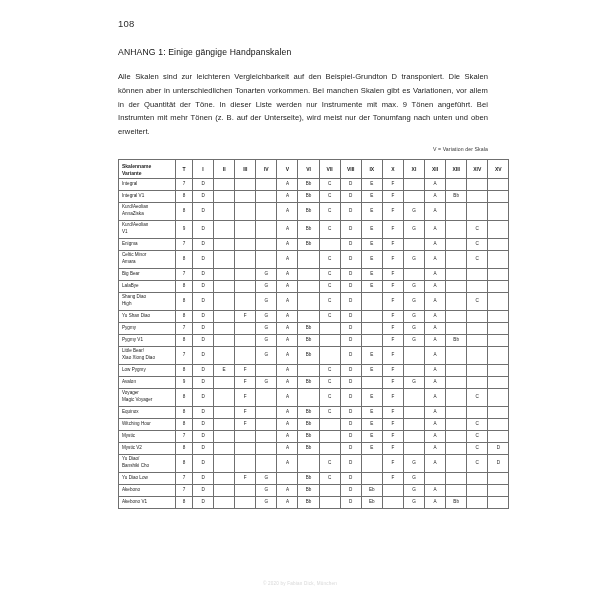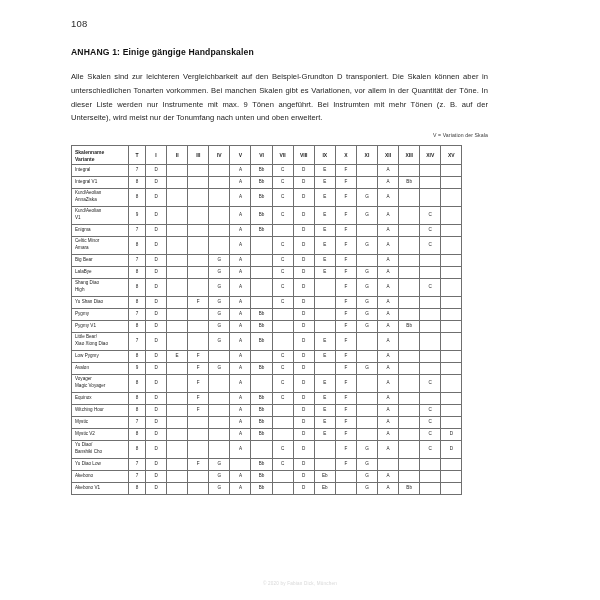--- a/index.html
+++ b/index.html
@@ -13,32 +13,32 @@
     background: #ffffff;
     font-family: "Liberation Sans", sans-serif;
     color: #1a1a1a;
     overflow: hidden;
   }
   .page {
     position: relative;
     width: 600px;
     height: 600px;
     box-sizing: border-box;
-    padding: 18px 112px 0 71px;
+    padding: 18px 112px 0 118px;
   }
   .folio {
     font-size: 9.5px;
     color: #2b2b2b;
     letter-spacing: .2px;
     margin: 0 0 18px 0;
     font-weight: 400;
   }
   .heading {
     font-size: 8.6px;
-    font-weight: bold;
+    font-weight: normal;
     color: #111;
     margin: 0 0 13px 0;
     letter-spacing: .15px;
   }
   .intro {
     font-size: 7.6px;
     line-height: 1.82;
     text-align: justify;
     color: #232323;
     margin: 4px 0 7px 0;

